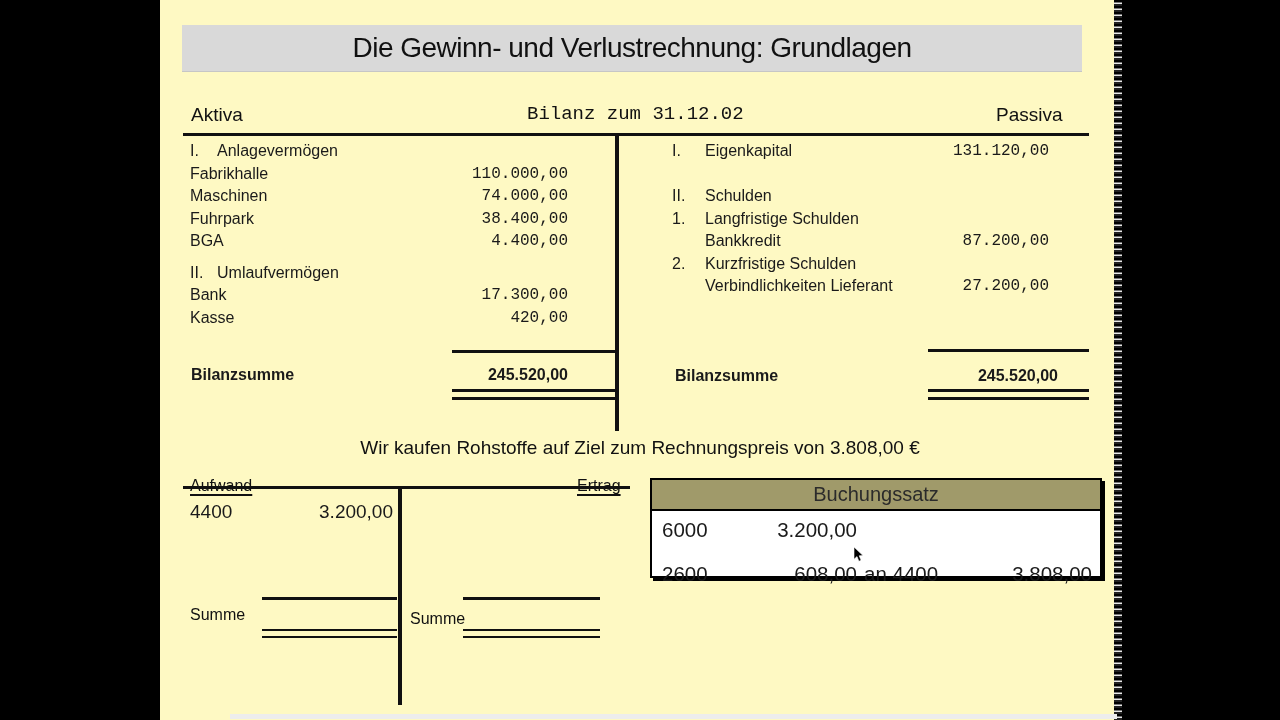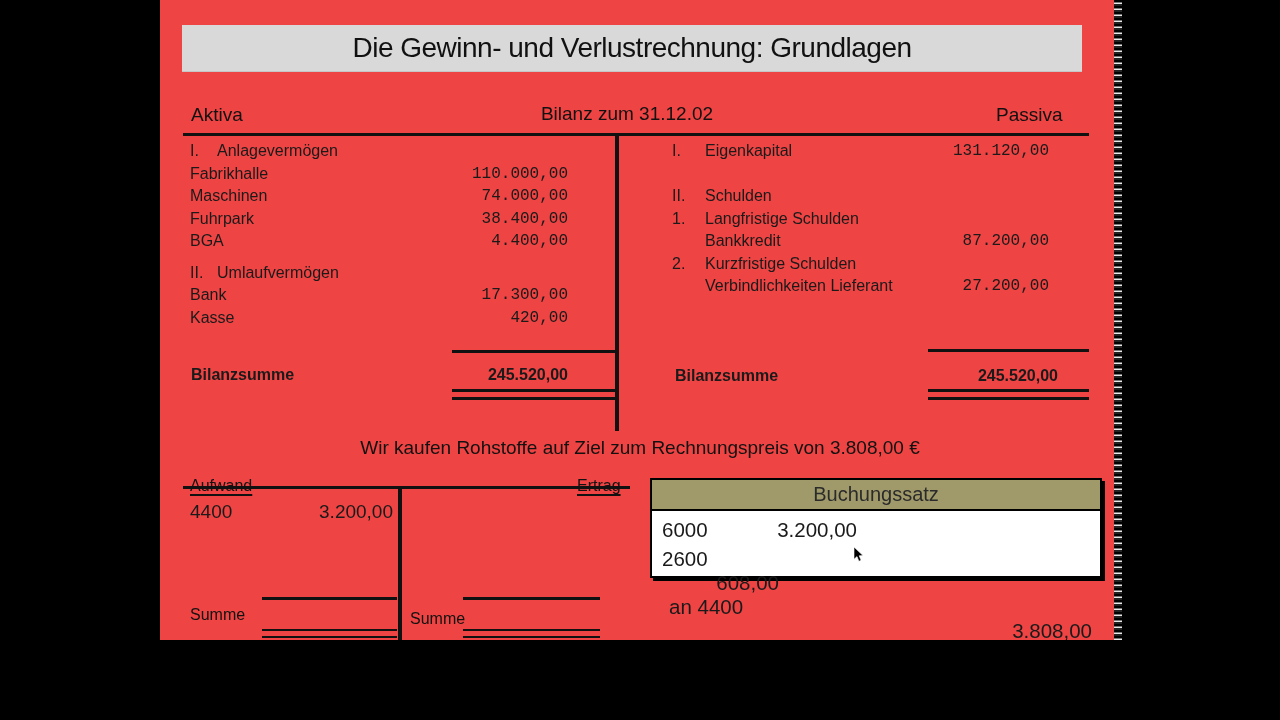--- a/index.html
+++ b/index.html
@@ -1,39 +1,39 @@
 <!DOCTYPE html>
 <html><head>
 <meta charset="utf-8">
 <style>
   * { margin:0; padding:0; box-sizing:border-box; }
   html,body { background:#000; }
   body { font-family:"Liberation Sans","DejaVu Sans",sans-serif; }
   #stage {
-    position:relative; width:1280px; height:640px;
-    background:#ef4444; overflow:hidden; color:#1a1a1a;
+    position:relative; width:1280px; height:720px;
+    background:#fef9c3; overflow:hidden; color:#1a1a1a;
   }
   .abs { position:absolute; }
 
   
   .bar-left  { left:0; top:0; width:160px; height:720px; background:#000; }
   .bar-right { left:1122px; top:0; width:158px; height:720px; background:#000; }
   .bar-noise { left:1114px; top:0; width:8px; height:720px;
     background:repeating-linear-gradient(to bottom,#000 0 2px,#777 2px 3px,#e8e8e8 3px 4px,#222 4px 6px); }
   .bottom-strip { left:230px; top:714px; width:887px; height:5px; background:#ededed; }
 
   
   .title-band { left:182px; top:25px; width:900px; height:47px; background:#d9d9d9;
     border-bottom:1px solid #c6c6c6; display:flex; align-items:center; justify-content:center; }
   .title-text { font-size:28px; letter-spacing:-0.5px; color:#111; }
 
   
   .hdr { font-size:19px; color:#111; white-space:nowrap; }
   .h-aktiva  { left:191px; top:104px; }
-  .h-bilanz  { left:527px; top:103px; width:200px; text-align:center; }
+  .h-bilanz  { left:527px; top:103px; width:200px; text-align:center;font-family:Liberation Mono, monospace; }
   .h-passiva { left:996px; top:104px; }
 
   
   .hline { background:#111; }
   .vline { background:#111; }
   .rule-top   { left:183px; top:133px; width:906px; height:3px; }
   .bal-vline  { left:615px; top:133px; width:4px; height:298px; }
   .sumline-l  { left:452px; top:350px; width:164px; height:3px; }
   .sumline-r  { left:928px; top:349px; width:161px; height:3px; }
   .dbl { border-top:3px solid #111; border-bottom:3px solid #111; height:11px; background:transparent; }
@@ -79,21 +79,21 @@
   .sum-r-dbl { left:463px; top:629px; width:137px; }
 
   
   .booking-box { left:650px; top:478px; width:452px; height:100px; background:#fff;
     border:2px solid #000; box-shadow:3px 3px 0 #000; }
   .booking-header { height:31px; background:#a09a6a; border-bottom:2px solid #000;
     display:flex; align-items:center; justify-content:center; }
   .booking-title { font-size:20px; color:#2b2b2b; }
   .bk-row { display:flex; padding-left:10px; font-size:20.5px; line-height:24px; white-space:nowrap; }
   .bk-row1 { margin-top:7px; }
-  .bk-row2 { margin-top:5px;flex-direction:column; }
+  .bk-row2 { margin-top:20px; }
   .bk-acct { width:78px; flex:none; }
   .bk-amt { width:117px; flex:none; text-align:right; }
   .bk-contra { margin-left:7px; }
   .bk-contra-amt { margin-left:auto; width:114px; flex:none; text-align:right; margin-right:8px; }
 
   .cursor { left:853px; top:547px; width:12px; height:17px; }
 </style>
 </head>
 <body>
 

